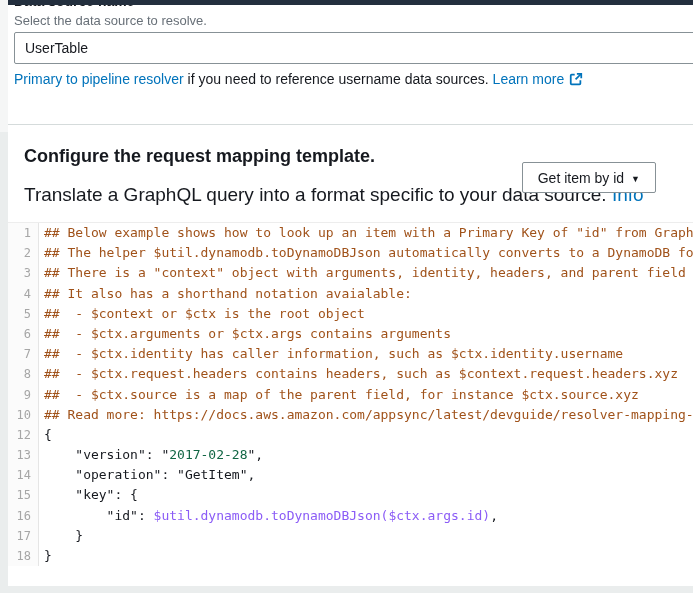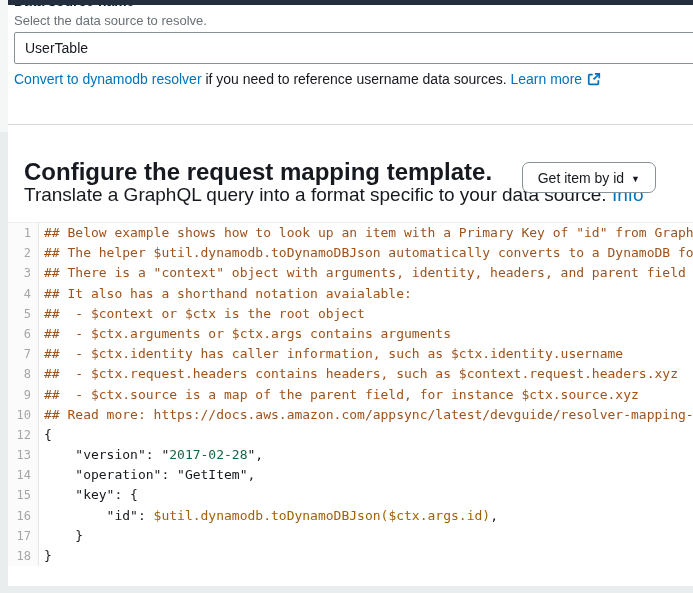--- a/index.html
+++ b/index.html
@@ -25,26 +25,26 @@
     font-family:"Liberation Sans", sans-serif; font-size:14px; color:#16191f;
     padding:0 10px; outline:none;
   }
   .pipeline-line { position:absolute; left:6px; top:71px; font-size:14px; white-space:pre; }
   .pipeline-line a { color:#0073bb; text-decoration:none; cursor:pointer; }
   .ext-icon { display:inline-block; vertical-align:-2px; margin-left:5px; }
   .divider { position:absolute; left:0; right:0; top:124px; height:1px; background:#d5dbdb; }
 
   
   .card { position:absolute; left:8px; top:143px; right:0; height:443px; background:#ffffff; overflow:hidden; }
-  .card-title { position:absolute; left:16px; top:15px; font-size:24px; font-weight:bold; color:#16191f; white-space:nowrap; }
+  .card-title { position:absolute; left:16px; top:3px; font-size:18px; font-weight:bold; color:#16191f; white-space:nowrap; }
   .card-subtitle { position:absolute; left:16px; top:41px; font-size:19px; color:#16191f; white-space:pre; }
   .card-subtitle a { color:#0073bb; text-decoration:none; cursor:pointer; }
   .tmpl-btn {
     position:absolute; right:37px; top:19px; height:31px;
-    background:#fff; border:1px solid #879196; border-radius:7px;
+    background:#fff; border:1px solid #879196; border-radius:2px;
     font-family:"Liberation Sans", sans-serif; font-size:14px; color:#16191f;
     padding:0 15px; cursor:pointer; white-space:nowrap;
   }
   .tmpl-btn .caret { font-size:9px; margin-left:7px; color:#16191f; vertical-align:1px; }
 
   
   .editor {
     position:absolute; left:0; right:0; top:79px; height:365px;
     border-top:1px solid #ededed; border-bottom:1px solid #d5dbdb;
     font-family:"DejaVu Sans Mono", monospace; font-size:13px;
@@ -52,34 +52,34 @@
   }
   .cm-row { display:flex; height:20.2px; line-height:20.2px; }
   .ln {
     flex:0 0 31px; width:31px; text-align:right; padding-right:7px;
     background:#fbfbfb; border-right:1px solid #e5e5e5;
     font-size:12px; color:#a6a6a6; user-select:none;
   }
   .code { flex:1; padding-left:5px; white-space:pre; overflow:hidden; }
   .tok-comment { color:#a0521a; }
   .tok-number  { color:#116644; }
-  .tok-variable{ color:#a16207; }
+  .tok-variable{ color:#8b5cf6; }
   .tok-plain   { color:#16191f; }
 </style>
 </head>
 <body>
 
 <div class="left-strip-top"></div>
 <div class="navy-edge"></div>
 
 <div class="top-panel">
   <div class="ds-label">Data source name</div>
   <div class="ds-help">Select the data source to resolve.</div>
   <input class="ds-input" type="text" value="UserTable" style="">
-  <div class="pipeline-line"><a>Convert to dynamodb resolver</a><span> if you need to reference username data sources. </span><a>Learn more</a><span class="ext-icon"><svg width="14" height="14" viewBox="0 0 16 16">
+  <div class="pipeline-line"><a>Primary to pipeline resolver</a><span> if you need to reference username data sources. </span><a>Learn more</a><span class="ext-icon"><svg width="14" height="14" viewBox="0 0 16 16">
           <path d="M13 9.5V13a1 1 0 0 1-1 1H3a1 1 0 0 1-1-1V4a1 1 0 0 1 1-1h3.5" fill="none" stroke="#0073bb" stroke-width="2"></path>
           <path d="M9 2h5v5" fill="none" stroke="#0073bb" stroke-width="2"></path>
           <path d="M14 2L7.5 8.5" fill="none" stroke="#0073bb" stroke-width="2"></path>
         </svg></span></div>
   <div class="divider"></div>
 </div>
 
 <div class="card">
   <div class="card-title">Configure the request mapping template.</div>
   <div class="card-subtitle"><span>Translate a GraphQL query into a format specific to your data source. </span><a>Info</a></div>

